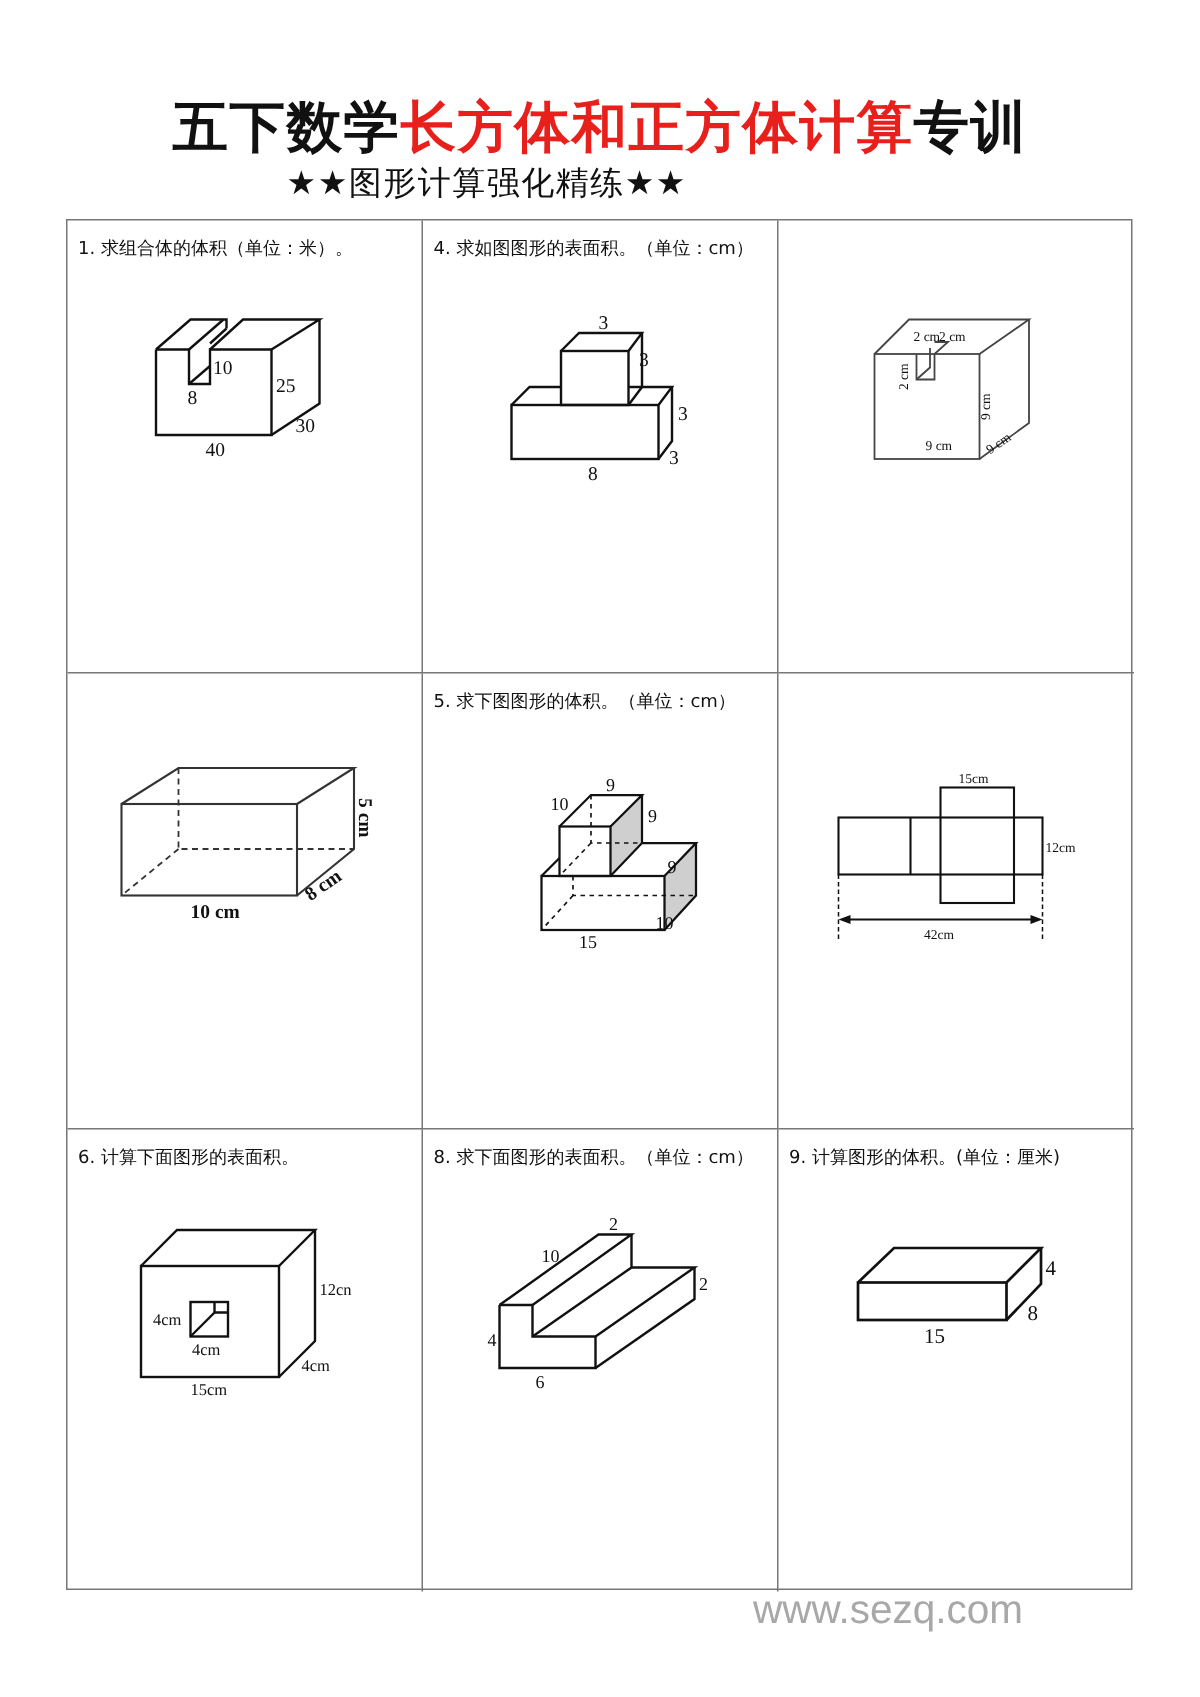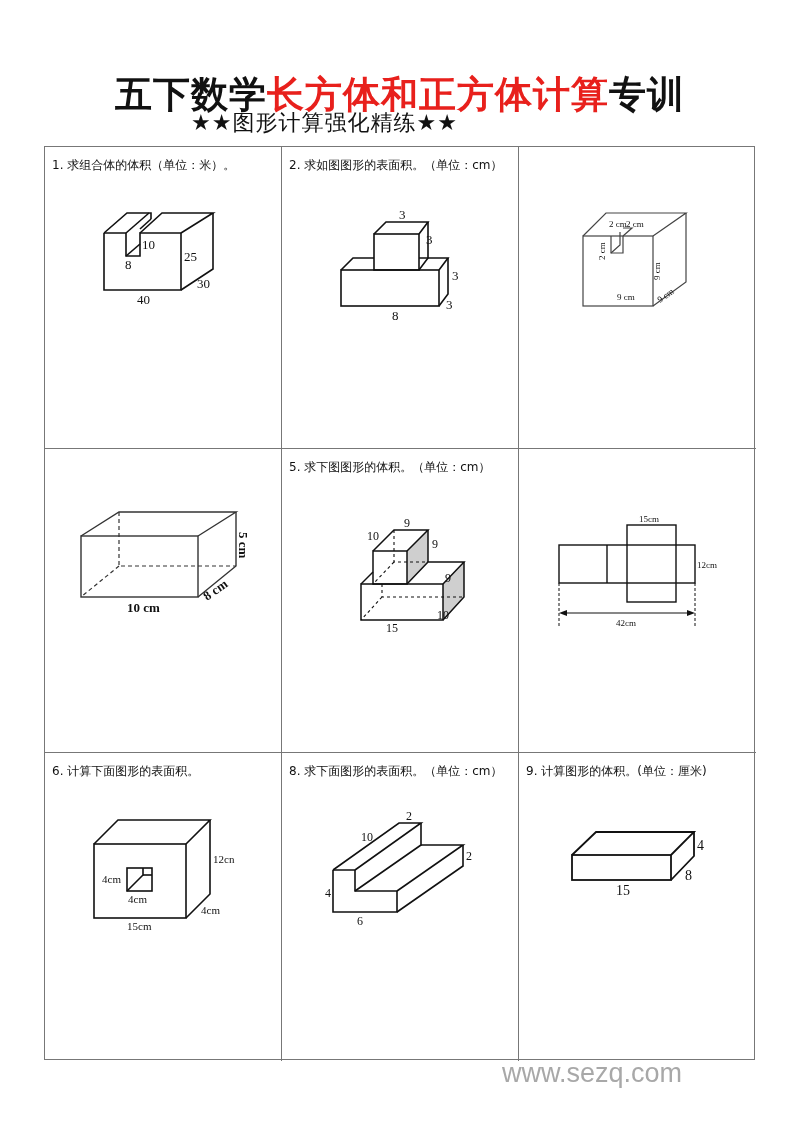--- a/index.html
+++ b/index.html
@@ -1,18 +1,18 @@
 <!DOCTYPE html>
 <html><head>
 <meta charset="utf-8">
 <style>
   html, body { margin:0; padding:0; background:#ffffff; }
   body { width:800px; height:1131px; position:relative; overflow:hidden;
          font-family:"DejaVu Sans","Liberation Sans",sans-serif; color:#111; }
-  .title { position:absolute; top:70px; left:0; width:800px; text-align:center;
+  .title { position:absolute; top:60px; left:0; width:800px; text-align:center;
            font-size:37px; font-weight:bold; letter-spacing:1px; line-height:50px; }
   .title .red { color:#e8201c; }
   .subtitle { position:absolute; top:106px; left:0; width:649px; text-align:center;
               font-size:22px; line-height:34px; letter-spacing:1px; }
   .grid { position:absolute; left:44px; top:146px; width:711px; height:914px;
           border:1px solid #777; box-sizing:border-box;
           display:grid; grid-template-columns:237px 237px 237px;
           grid-template-rows:302px 304px 308px; }
   .cell { border-right:1px solid #777; border-bottom:1px solid #777; position:relative; box-sizing:border-box; }
   .cell.c3 { border-right:none; }
@@ -48,21 +48,21 @@
       </g>
       <text x="97" y="102" font-size="13">10</text>
       <text x="80" y="122" font-size="13">8</text>
       <text x="139" y="114" font-size="13">25</text>
       <text x="152" y="141" font-size="13">30</text>
       <text x="92" y="157" font-size="13">40</text>
     </svg>
   </div>
 
   <div class="cell">
-    <div class="q">2. 求如图图形的表面积。（单位：cm）</div>
+    <div class="q">4. 求如图图形的表面积。（单位：cm）</div>
     <svg class="fig" width="237" height="302">
       <g stroke="#111" stroke-width="1.6" fill="none">
         <rect x="59" y="123" width="98" height="36"></rect>
         <polyline points="59,123 71,111 92,111"></polyline>
         <polyline points="137,111 166,111 157,123"></polyline>
         <polyline points="166,111 166,147 157,159"></polyline>
         <rect x="92" y="87" width="45" height="36"></rect>
         <polyline points="92,87 104,75 146,75 137,87"></polyline>
         <polyline points="146,75 146,111 137,123"></polyline>
       </g>

